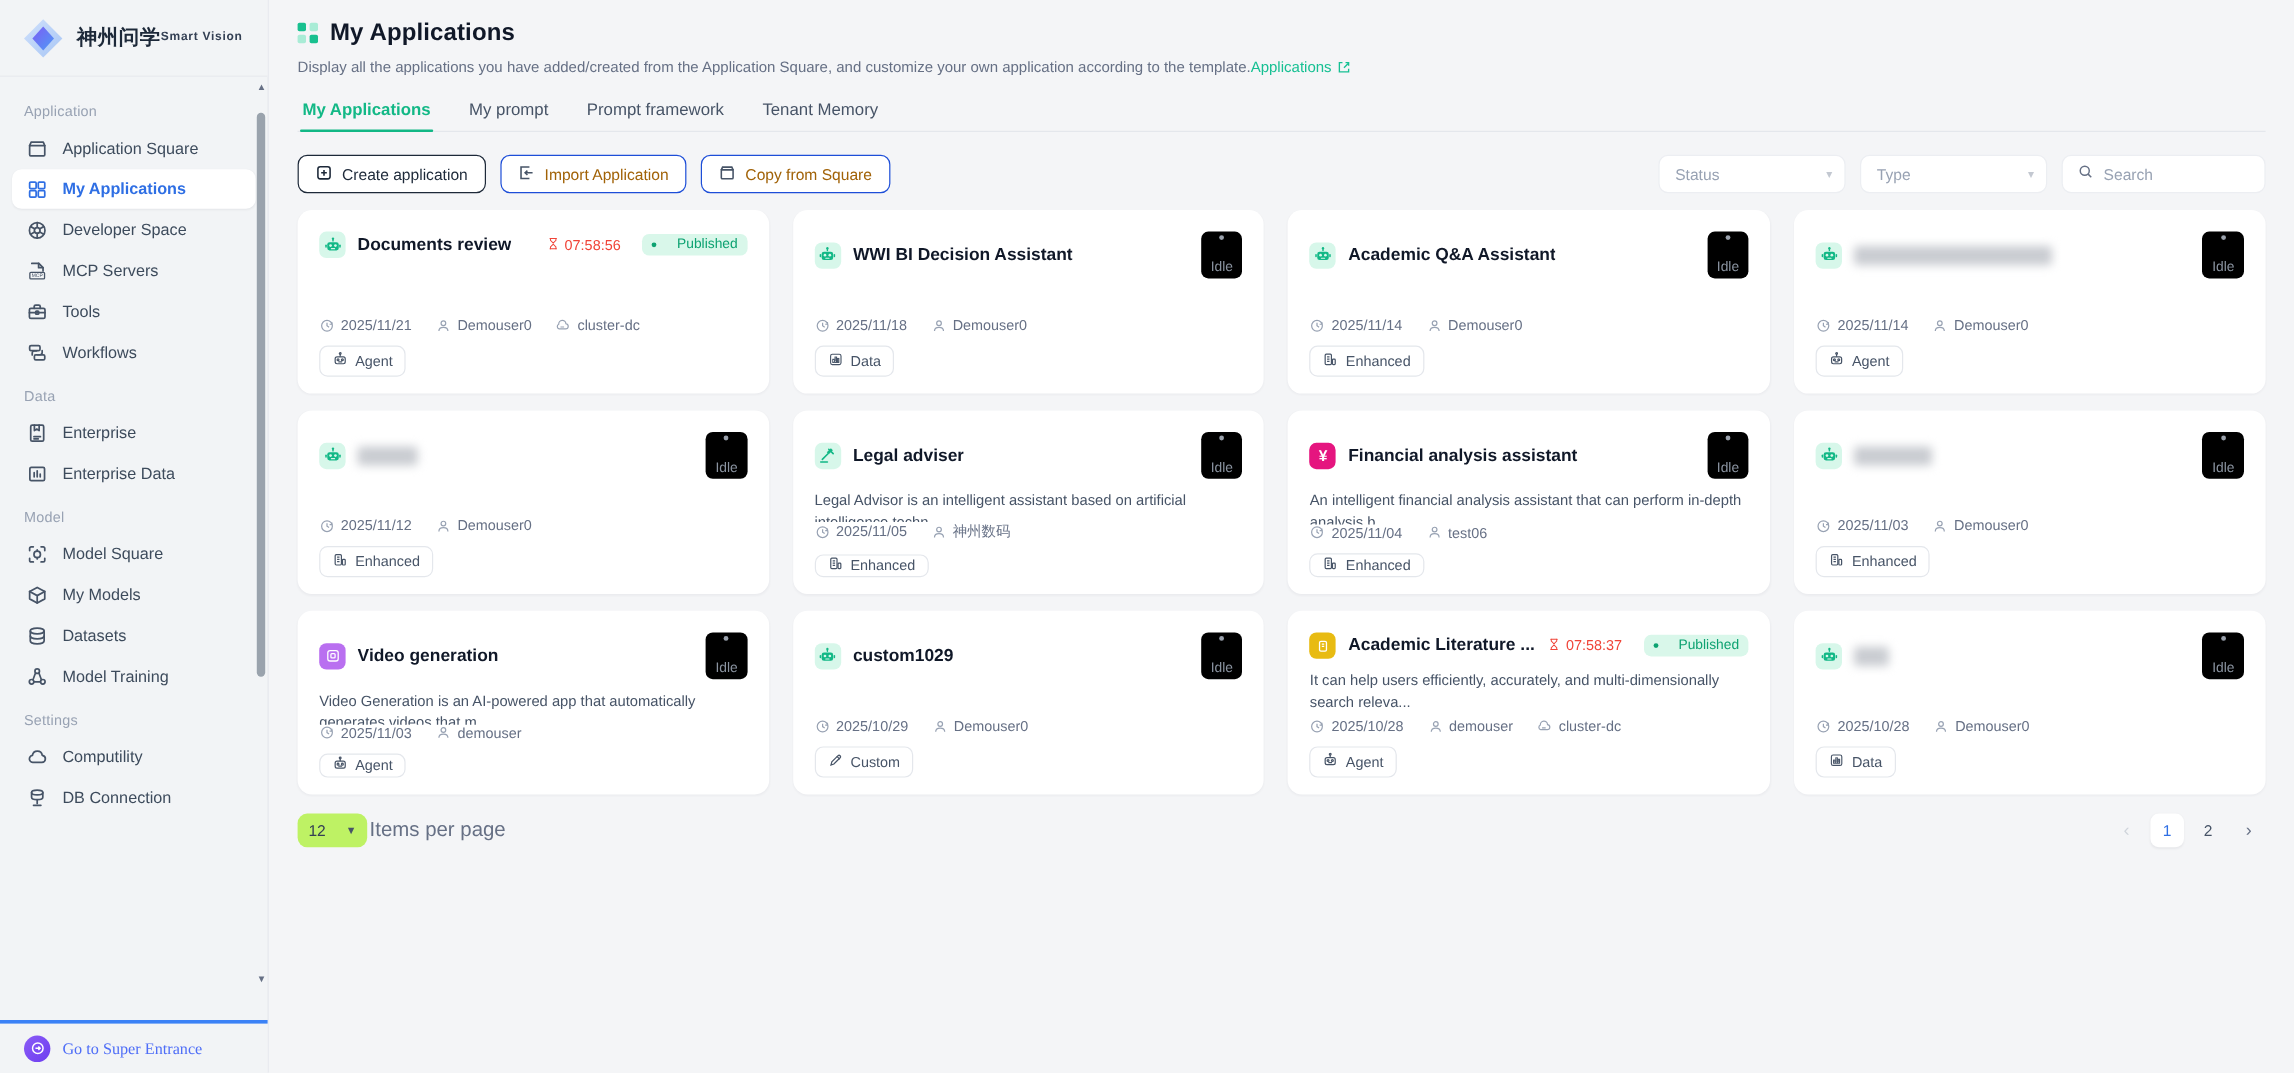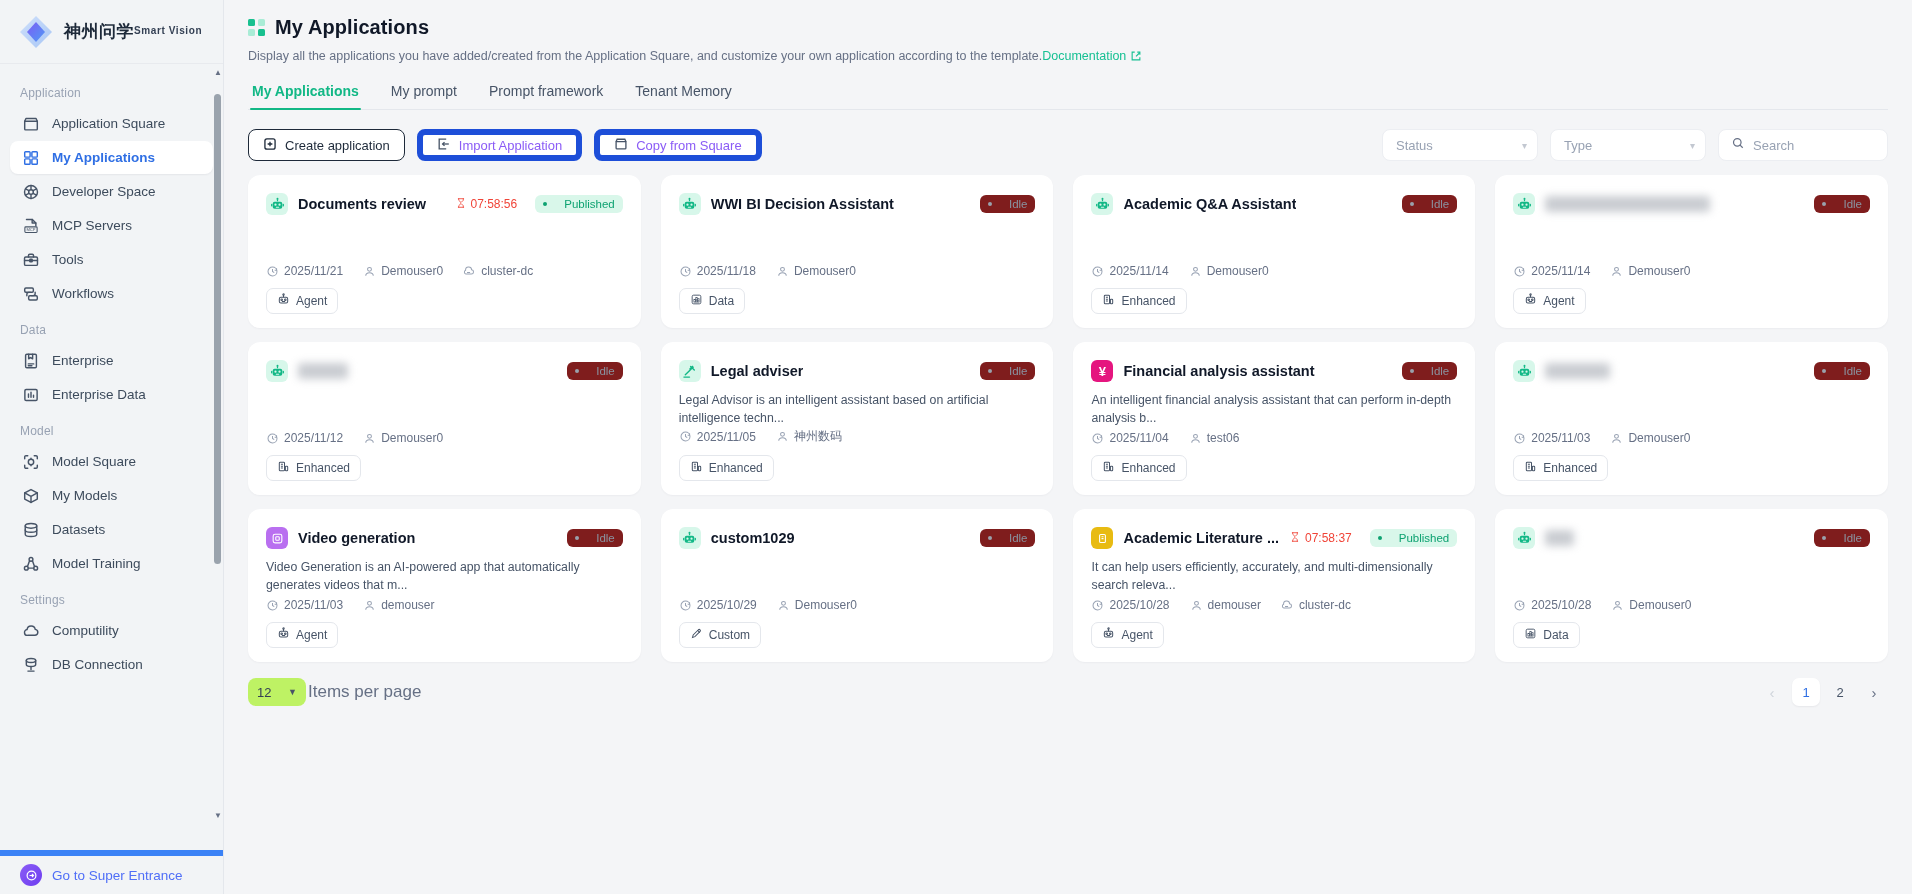--- a/index.html
+++ b/index.html
@@ -53,23 +53,23 @@
   .sb-track {
     position: absolute; right: 2px; top: 4px; bottom: 30px; width: 7px;
   }
   .sb-thumb {
     position: absolute; left: 0; top: 26px; width: 7px; height: 470px;
     background: #9aa3ad; border-radius: 4px;
   }
   .sb-arrow { position:absolute; left:0; width:7px; text-align:center; font-size:8px; color:#667085;}
 
   .super-entrance {
-    height: 44px; border-top: 6px solid #3b82f6;
+    height: 44px; border-top: 3px solid #3b82f6;
     display: flex; align-items: center; gap: 10px; padding: 0 20px;
-    background: #f2f4f6; cursor: pointer;
+    background: #f2f4f6; cursor: pointer; font-family: Liberation Serif, serif;
   }
   .se-badge {
     width: 22px; height: 22px; border-radius: 50%;
     background: linear-gradient(135deg,#8b5cf6,#6d3df0);
     display:flex; align-items:center; justify-content:center;
     color:#fff; font-size:11px; flex: 0 0 22px;
   }
   .se-label { font-size: 13.5px; color: #4f6ef7; }
 
   
@@ -94,22 +94,22 @@
   }
   .tab.active { color: #12b886; font-weight: 700; }
   .tab.active::after {
     content:''; position:absolute; left:0; right:0; bottom:-1px; height:2.5px; background:#12b886; border-radius: 2px;
   }
 
   .toolbar { display:flex; align-items:center; margin-top: 19px; }
   .btn {
     display: flex; align-items: center; gap: 8px;
     height: 32px; padding: 0 14px; border-radius: 8px;
-    background: #ffffff; border: 6px solid #1d4ed8;
-    font-size: 13px; color: #8b5cf6; cursor: pointer; margin-right: 12px;
+    background: #ffffff; border: 1px solid #1d4ed8;
+    font-size: 13px; color: #a16207; cursor: pointer; margin-right: 12px;
     white-space: nowrap;
   }
   .btn.primary-outline { border: 1px solid #1d2939; color: #1d2939; font-weight: 400;}
   .btn svg { stroke:#475467; fill:none; stroke-width:1.5;}
   .btn.primary-outline svg { stroke:#1d2939; }
 
   .toolbar-right { margin-left: auto; display: flex; align-items: center; gap: 12px; }
   .select-box {
     width: 156px; height: 32px; border-radius: 8px; background:#fff;
     border: 1px solid #eceef2; display:flex; align-items:center;
@@ -158,21 +158,21 @@
   .card-title.blurred {
     color: transparent; background: #c9ccd1; border-radius: 3px;
     filter: blur(4px); -webkit-filter: blur(4px); user-select:none;
   }
   .timer { display:flex; align-items:center; gap:4px; font-size: 12px; color:#f04438; margin-left: auto; white-space:nowrap;}
   .badge {
     font-size: 11.5px; padding: 3px 8px; border-radius: 6px; white-space: nowrap;
     display:flex; align-items:center; gap: 17px;
   }
   .badge.published { background:#d9f7ea; color:#0da271; margin-left: 8px;}
-  .badge.idle { background:#7f1d1d; color:#8a93a0; margin-left:auto; }
+  .badge.idle { background:#000000; color:#8a93a0; margin-left:auto;flex-direction:column; }
   .dot { width:4px;height:4px;border-radius:50%; display:inline-block;}
   .dot.g{ background:#0da271;} .dot.grey{ background:#9aa1ac;}
 
   .card-desc {
     margin-top: 10px; font-size: 12.3px; color:#475467; line-height: 1.45;
     max-height: 36px; overflow:hidden;
   }
   .card-meta {
     margin-top: auto; display:flex; align-items:center; gap: 20px;
     font-size: 12px; color: #667085; padding-bottom: 10px;
@@ -414,21 +414,21 @@
         <span class="page-title-icon">
             <i></i>
             <i></i>
             <i></i>
             <i></i>
           </span>
         <span class="page-title">My Applications</span>
       </div>
 
       <div class="page-desc">
-        <span>Display all the applications you have added/created from the Application Square, and customize your own application according to the template.</span><a class="doc-link">Documentation</a><span class="ext-ico"><svg width="12" height="12" viewBox="0 0 14 14" fill="none" stroke="#16c093" stroke-width="1.3">
+        <span>Display all the applications you have added/created from the Application Square, and customize your own application according to the template.</span><a class="doc-link">Applications</a><span class="ext-ico"><svg width="12" height="12" viewBox="0 0 14 14" fill="none" stroke="#16c093" stroke-width="1.3">
               <path d="M5.5 2.5H2.5v9h9v-3"></path>
               <path d="M8.5 2.5h3v3"></path>
               <path d="M7 7.5l4.3-4.3"></path>
             </svg></span>
       </div>
 
       <nav class="tabs" id="tabs">
           <div class="tab active">My Applications</div>
           <div class="tab">My prompt</div>
           <div class="tab">Prompt framework</div>

